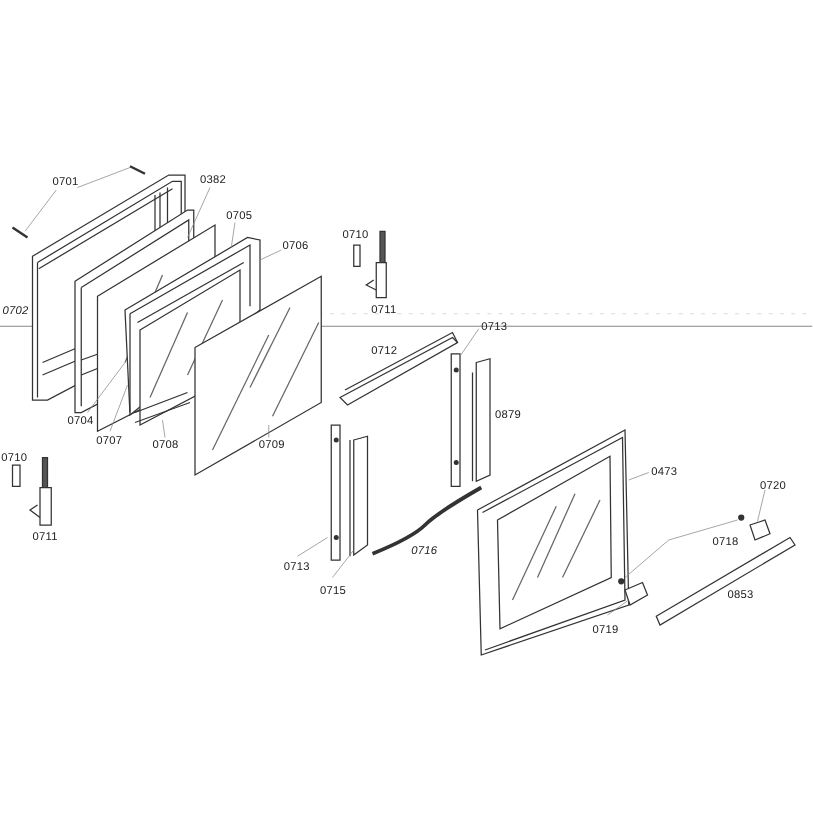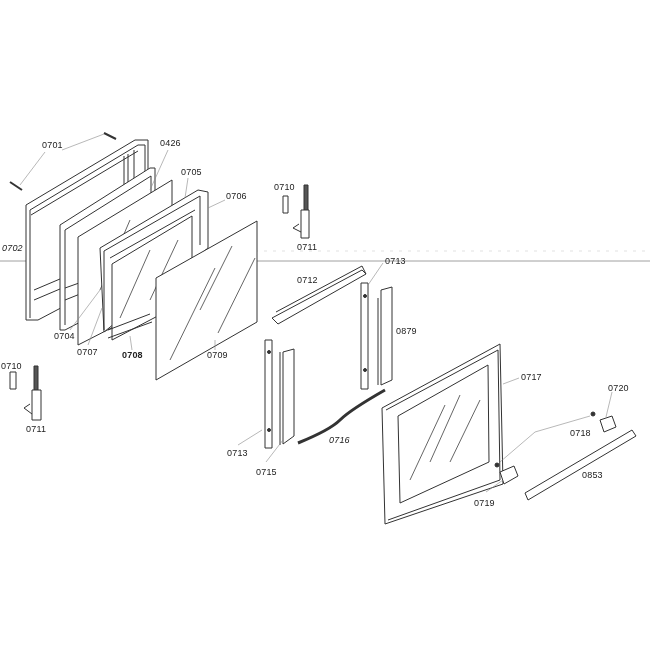--- a/index.html
+++ b/index.html
@@ -121,35 +121,35 @@
       <line x1="519" y1="378" x2="503" y2="384"></line>
       <line x1="535" y1="432" x2="500" y2="462"></line>
       <line x1="535" y1="432" x2="590" y2="416"></line>
       <line x1="486" y1="492" x2="503" y2="480"></line>
       <line x1="612" y1="392" x2="606" y2="417"></line>
     </g>
   </svg>
 
   <span class="lbl" style="left:42px;top:140px;">0701</span>
   <span class="lbl" style="left:2px;top:243px;font-style:italic;">0702</span>
-  <span class="lbl" style="left:160px;top:138px;">0426</span>
+  <span class="lbl" style="left:160px;top:138px;">0382</span>
   <span class="lbl" style="left:54px;top:331px;">0704</span>
   <span class="lbl" style="left:181px;top:167px;">0705</span>
   <span class="lbl" style="left:226px;top:191px;">0706</span>
   <span class="lbl" style="left:77px;top:347px;">0707</span>
-  <span class="lbl" style="left:122px;top:350px;font-weight:bold;">0708</span>
+  <span class="lbl" style="left:122px;top:350px;">0708</span>
   <span class="lbl" style="left:207px;top:350px;">0709</span>
   <span class="lbl" style="left:274px;top:182px;">0710</span>
   <span class="lbl" style="left:297px;top:242px;">0711</span>
   <span class="lbl" style="left:1px;top:361px;">0710</span>
   <span class="lbl" style="left:26px;top:424px;">0711</span>
   <span class="lbl" style="left:297px;top:275px;">0712</span>
   <span class="lbl" style="left:385px;top:256px;">0713</span>
   <span class="lbl" style="left:227px;top:448px;">0713</span>
   <span class="lbl" style="left:396px;top:326px;">0879</span>
   <span class="lbl" style="left:256px;top:467px;">0715</span>
   <span class="lbl" style="left:329px;top:435px;font-style:italic;">0716</span>
-  <span class="lbl" style="left:521px;top:372px;">0717</span>
+  <span class="lbl" style="left:521px;top:372px;">0473</span>
   <span class="lbl" style="left:538px;top:428px;margin-left:32px;">0718</span>
   <span class="lbl" style="left:474px;top:498px;">0719</span>
   <span class="lbl" style="left:608px;top:383px;">0720</span>
   <span class="lbl" style="left:582px;top:470px;">0853</span>
 </div>
 
 </body></html>

